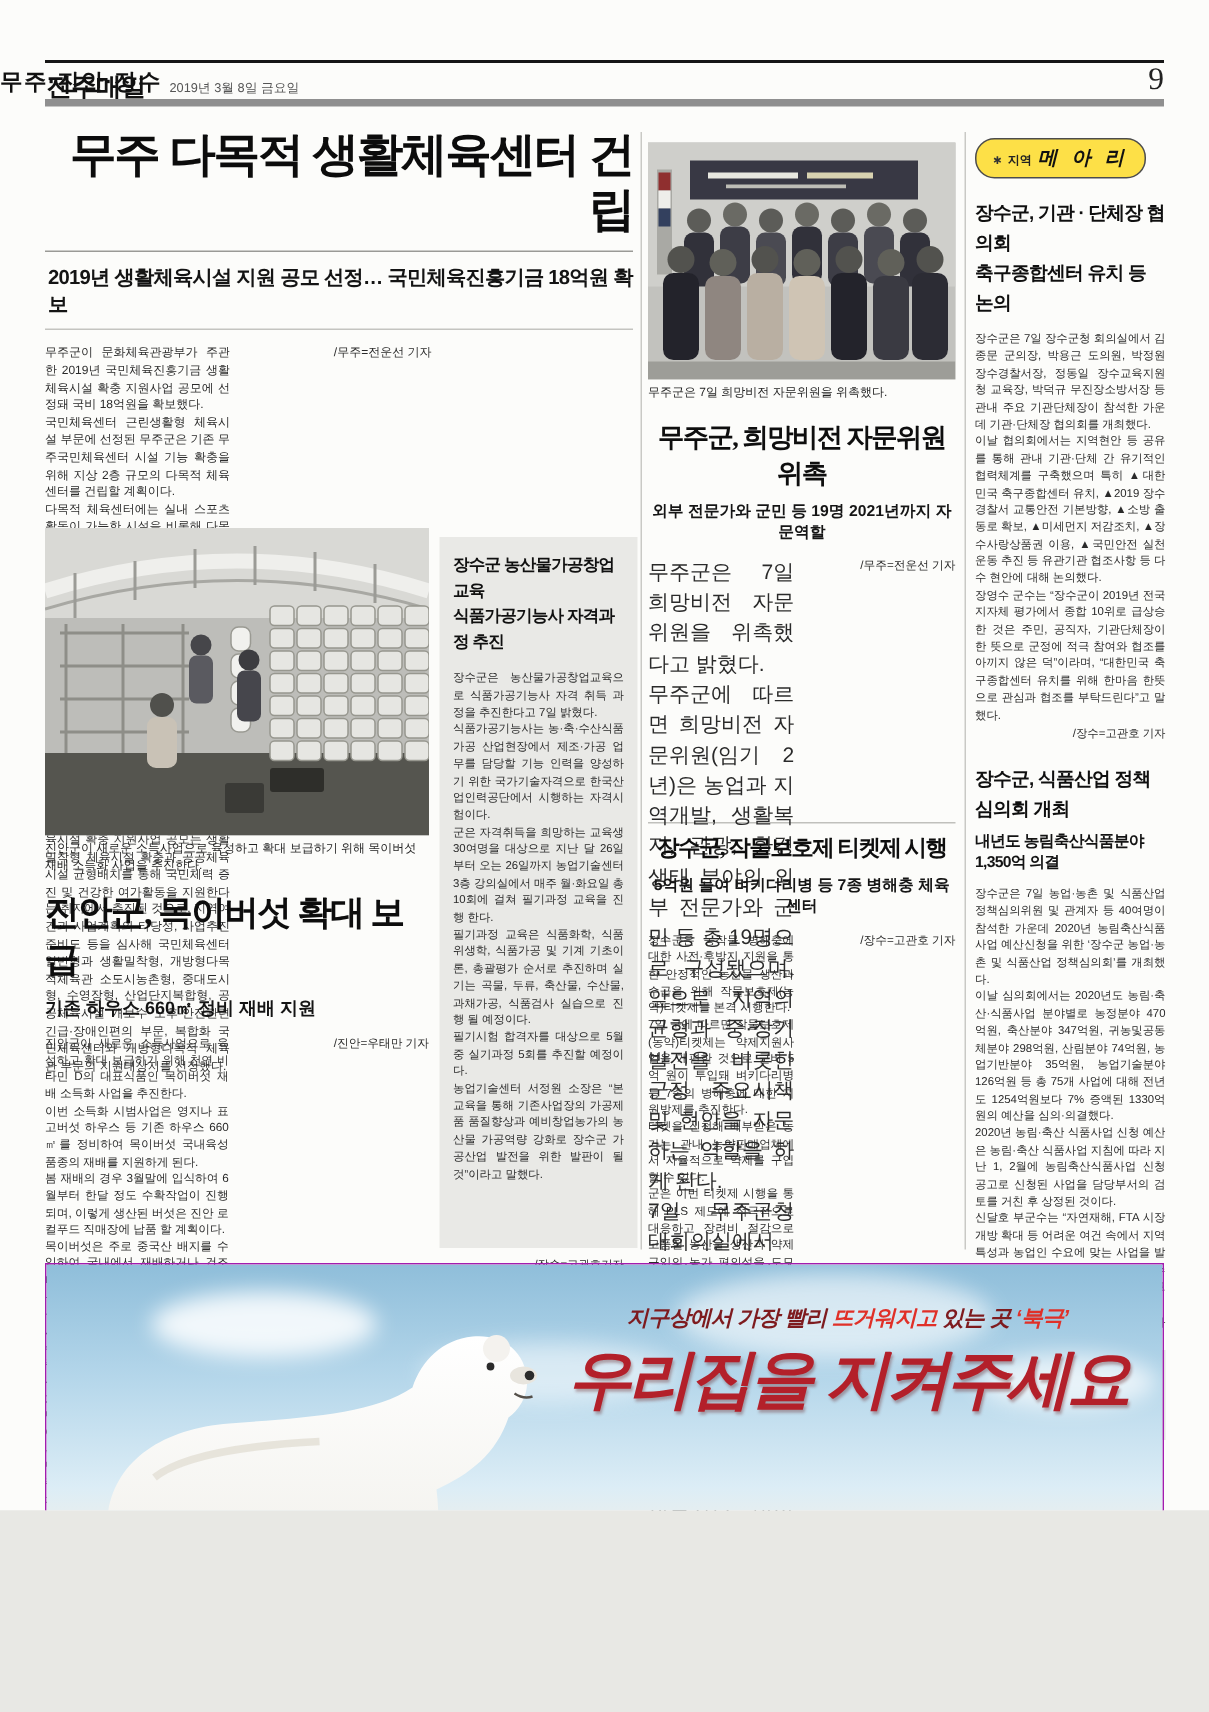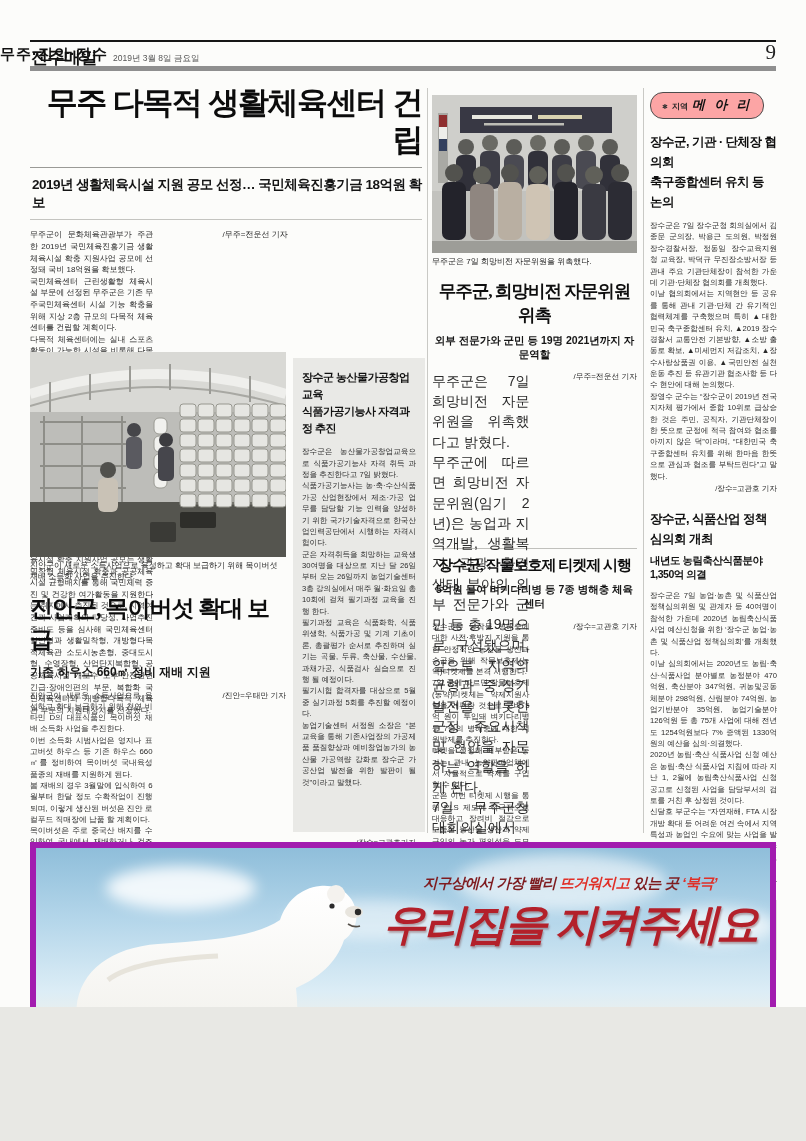--- a/index.html
+++ b/index.html
@@ -55,34 +55,34 @@
   .art-mush .cols { margin-top:9px; column-count:2; column-gap:11px; height:158px; }
 
   
   .art-box { position:absolute; left:293px; top:358px; width:132px; height:474px; background:#e9e9e6; padding:11px 9px; }
   .art-box .title { font-size:11px; font-weight:900; line-height:1.55; letter-spacing:-0.5px; color:#101010; }
   .art-box .body-text { margin-top:9px; font-size:7.6px; line-height:1.5; height:390px; }
   .art-box .reporter { font-size:7.6px; }
 
   
   .sidebar { position:absolute; left:650px; top:92px; width:127px; }
-  .badge { display:inline-flex; align-items:baseline; gap:4px; border:1.5px solid #4c4c4c; border-radius:13px; padding:3px 11px 4px; background:#fca5a5; }
+  .badge { display:inline-flex; align-items:baseline; gap:4px; border:1.5px solid #4c4c4c; border-radius:13px; padding:3px 11px 4px; background:#fde047; }
   .badge .star { font-size:7px; color:#333; }
   .badge .pre { font-size:8px; font-weight:bold; color:#222; }
   .badge .ttl { font-size:13px; font-weight:bold; font-style:italic; font-family:"Liberation Serif", serif; letter-spacing:3px; color:#111; }
   .sb-title { margin-top:13px; font-size:12.5px; font-weight:900; letter-spacing:-0.5px; line-height:1.6; color:#0f0f0f; }
   .sb-sub { margin-top:5px; font-size:10.5px; font-weight:bold; letter-spacing:-0.5px; color:#131313; }
   .sidebar .body-text { margin-top:8px; font-size:7.6px; line-height:1.5; }
   .sidebar .reporter { font-size:7.6px; }
   .contact-box { margin-top:13px; background:#e4e4e1; text-align:center; padding:10px 4px 9px; }
   .contact-box .l1 { font-size:10.5px; font-weight:bold; color:#1a1a1a; }
   .contact-box .l2 { margin-top:5px; font-size:8.5px; font-weight:bold; color:#333; }
 
   
-  .ad { position:absolute; left:30px; top:842px; width:746px; height:288px; border:6px solid #a21caf; overflow:hidden; }
+  .ad { position:absolute; left:30px; top:842px; width:746px; height:288px; border:1px solid #a21caf; overflow:hidden; }
   .ad .sky { position:absolute; inset:0; background:linear-gradient(180deg,#8fbeda 0%,#b4d6ea 26%,#dcedf6 52%,#f2f0e8 66%,#e7ddcd 74%); }
   .cloud { position:absolute; background:rgba(255,255,255,0.85); border-radius:50%; filter:blur(7px); }
   .c1 { width:150px; height:44px; left:70px; top:18px; }
   .c2 { width:210px; height:56px; left:420px; top:6px; opacity:.7; }
   .c3 { width:120px; height:36px; left:620px; top:60px; opacity:.8; }
   .c4 { width:170px; height:40px; left:250px; top:52px; opacity:.6; }
   .ad .mountains { position:absolute; left:0; bottom:46px; width:100%; height:92px; }
   .ad .ground { position:absolute; left:0; bottom:0; width:100%; height:68px;
       background-color:#6e4f3c;
       background-image:radial-gradient(#4e3628 2px, transparent 2.6px), radial-gradient(#8d6b52 1.6px, transparent 2.1px), radial-gradient(#3f2b20 1.3px, transparent 1.8px);

